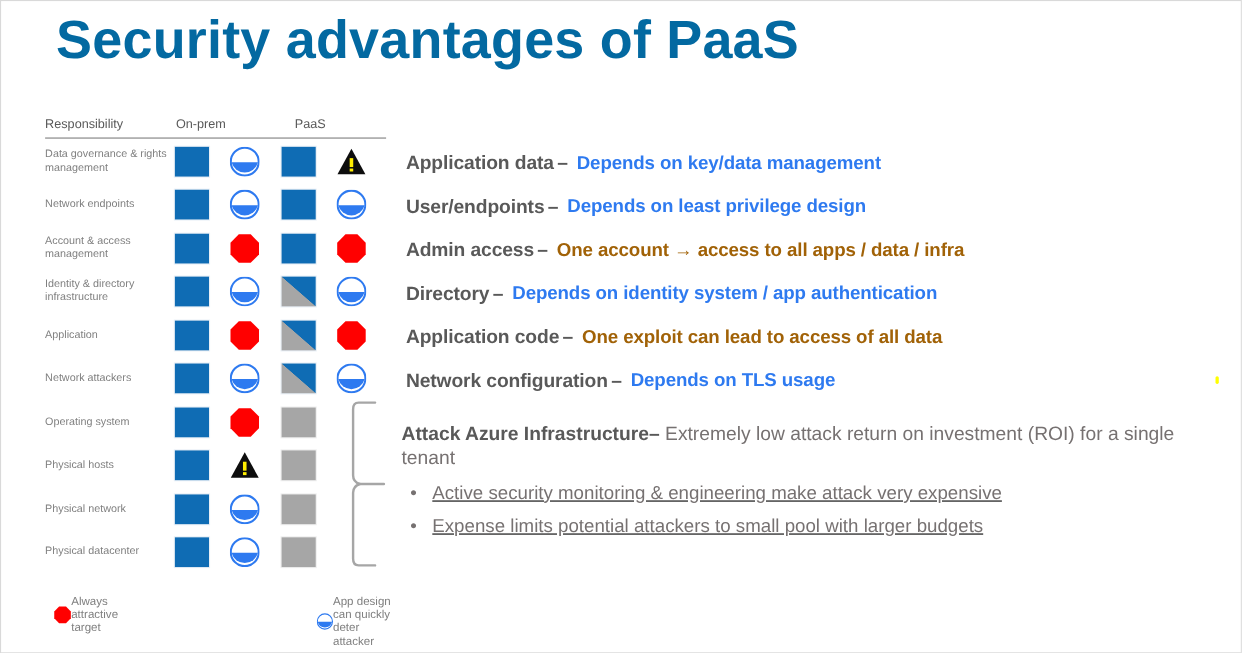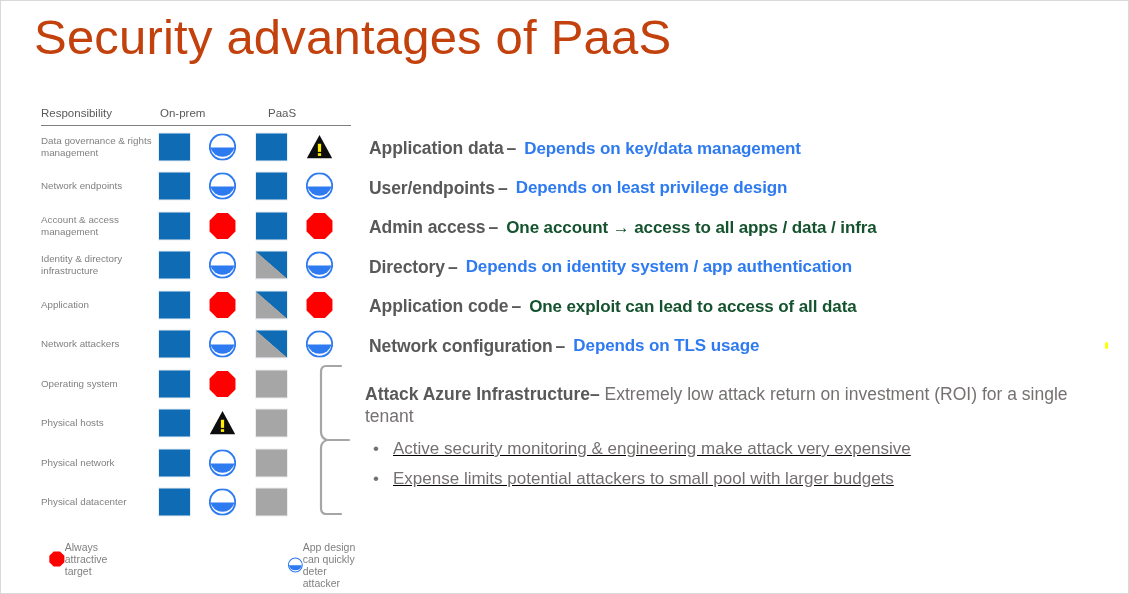--- a/index.html
+++ b/index.html
@@ -15,25 +15,25 @@
     width: 1129px;
     height: 594px;
     background: #ffffff;
     border: 1px solid #d9d9d9;
     box-sizing: border-box;
     overflow: hidden;
   }
   
   #title {
     position: absolute;
-    left: 33px;
+    left: 50px;
     top: 8px;
     font-size: 49px;
-    font-weight: 400;
-    color: #c2410c;
+    font-weight: 700;
+    color: #0369a1;
     letter-spacing: 0.2px;
     white-space: nowrap;
   }
   
   #matrix {
     position: absolute;
     left: 40px;
     top: 106px;
     width: 310px;
   }
@@ -142,21 +142,21 @@
     color: #595959;
     padding-left: 3px;
     padding-right: 8px;
   }
   .rl-desc {
     font-size: 17px;
     font-weight: bold;
     letter-spacing: -0.1px;
   }
   .rl-desc.blue { color: #2e7af0; }
-  .rl-desc.red  { color: #14532d; }
+  .rl-desc.red  { color: #a16207; }
 
   
   #attack {
     position: absolute;
     left: 364px;
     top: 382px;
     width: 740px;
   }
   #attack-lead {
     font-size: 17.5px;

